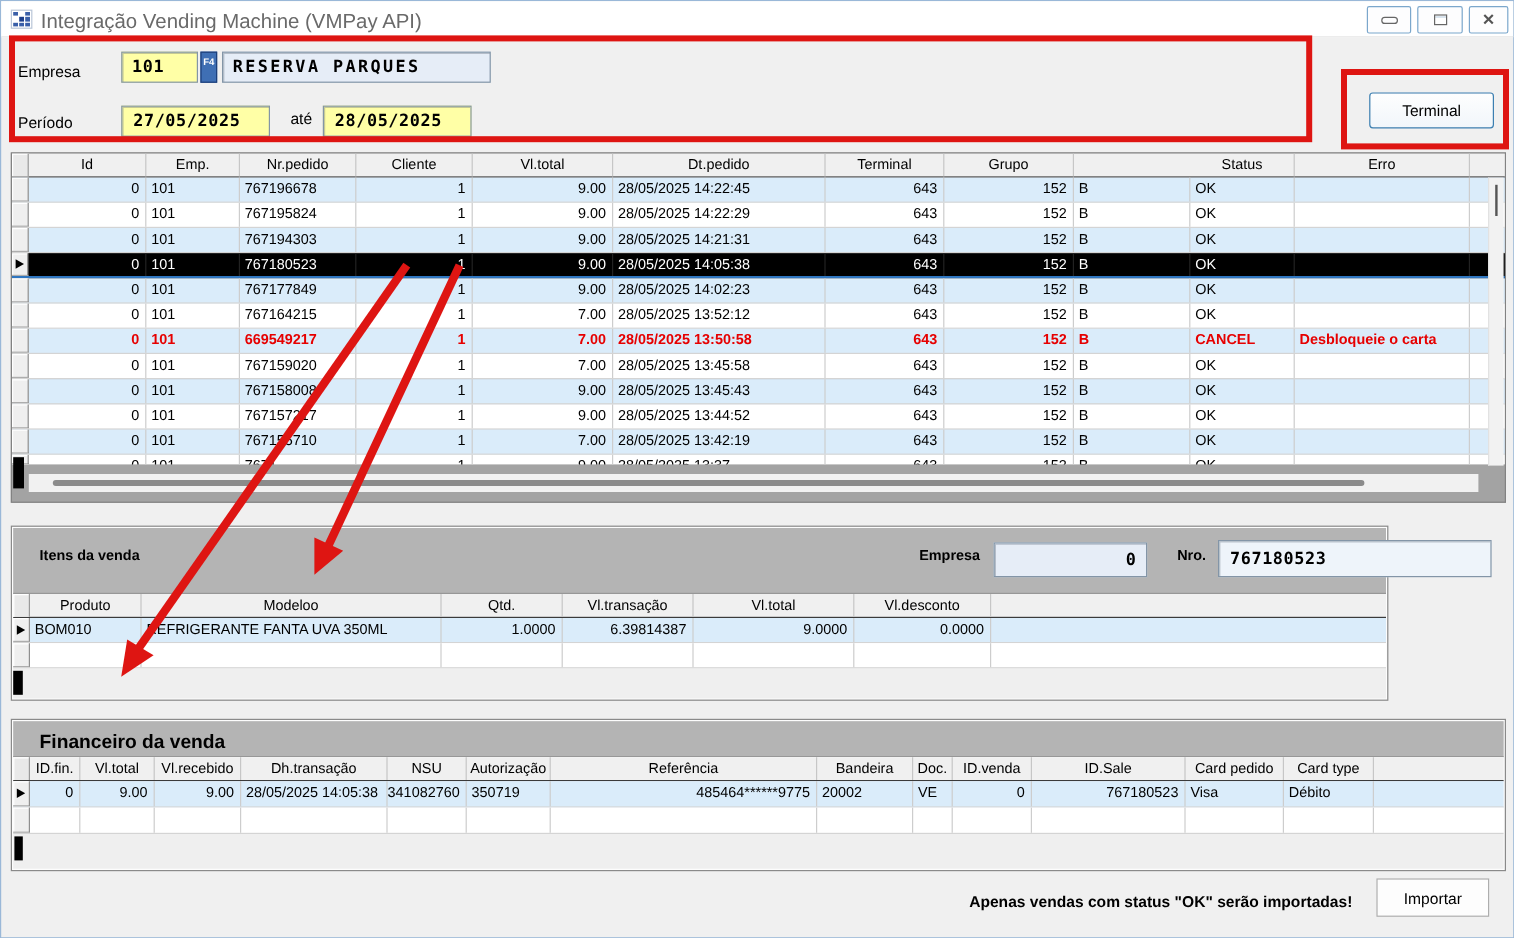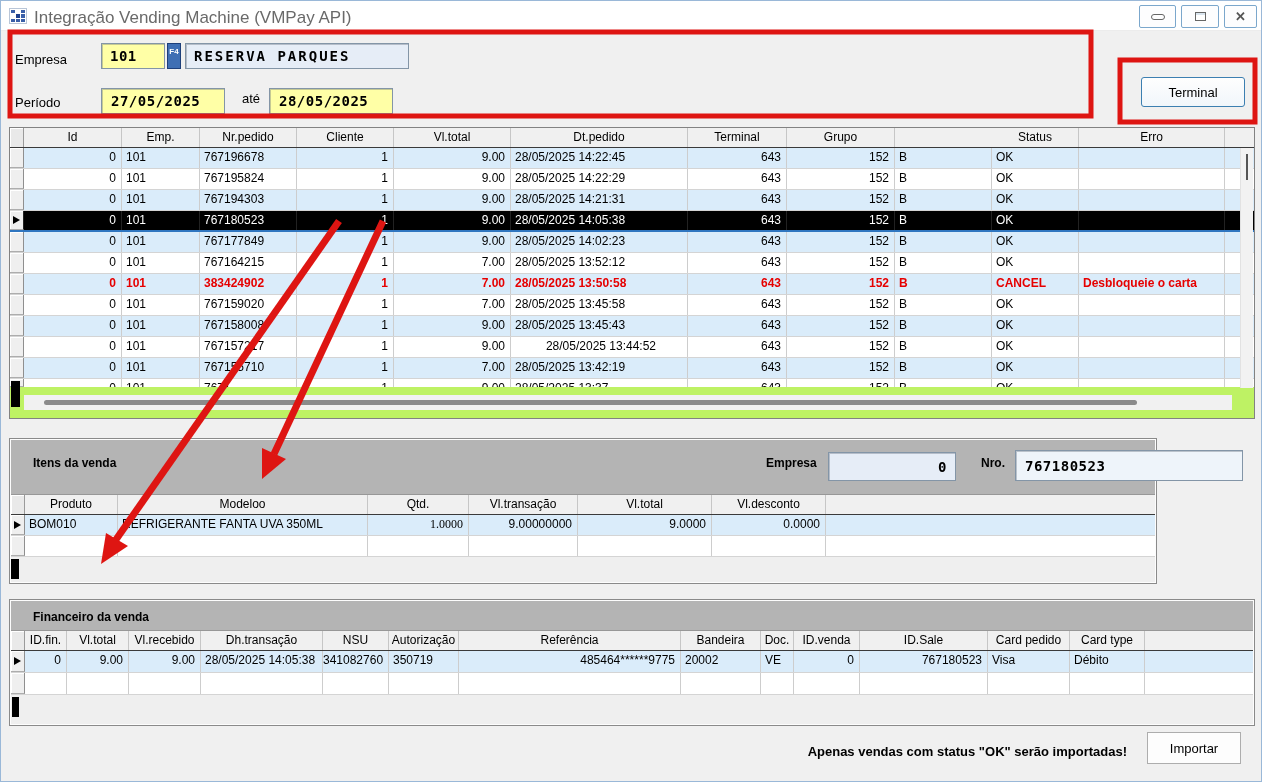--- a/index.html
+++ b/index.html
@@ -31,21 +31,21 @@
   .bluewhite{background:#e6edf7}
   .px{font-family:"DejaVu Sans Mono","Liberation Mono",monospace;font-weight:bold;font-size:14px;letter-spacing:.5px}
   .f4btn{position:absolute;left:166px;top:42px;width:14px;height:26px;background:#3f6fb4;border:1px solid #1d3f7a;
          color:#fff;font-size:8px;line-height:8px;font-weight:bold;text-align:center;word-break:break-all;padding-top:4px;cursor:pointer}
   .btn{position:absolute;display:flex;align-items:center;justify-content:center;font-size:13px;cursor:pointer}
   .btn-consultar{left:1140px;top:76px;width:104px;height:30px;background:linear-gradient(#fefefe,#f1f6fb);
                  border:1px solid #3c7fb1;border-radius:3px}
   .btn-importar{left:1146px;top:731px;width:94px;height:32px;background:#fdfdfd;border:1px solid #adadad}
 
   
-  .grid{position:absolute;background:#bef264;border:1px solid #828282}
+  .grid{position:absolute;background:#a3a3a3;border:1px solid #828282}
   .gh{display:flex;height:20px;background:#f0f0f0;border-bottom:1px solid #3a3a3a}
   .ghc{font-size:12px;text-align:center;line-height:19px;border-right:1px solid #c6c6c6;overflow:hidden;white-space:nowrap;flex:none}
   .ghc.ind{width:14px;background:#e9e9e9;border-right:1px solid #9a9a9a;box-shadow:inset 1px 1px 0 #fff}
   .gr{display:flex;height:21px;background:#fff;border-bottom:1px solid #d4d4d4}
   .rows22 .gr{height:22px}
   .gr.alt{background:#daecfa}
   .grc{font-size:12px;line-height:19px;border-right:1px solid #cdcdcd;overflow:hidden;white-space:nowrap;flex:none}
   .grc.ind{width:14px;background:#efefef;border-right:1px solid #8f8f8f;border-bottom:1px solid #adadad;
            box-shadow:inset 1px 1px 0 #fff;display:flex;align-items:center;justify-content:center}
   .fill{flex:1 1 auto !important;border-right:none !important}
@@ -59,21 +59,21 @@
   .vthumb{position:absolute;left:5px;top:6px;width:2px;height:26px;background:#555}
   .hscroll{position:absolute;left:14px;right:22px;bottom:8px;height:15px;background:#f1f1f1}
   .hthumb{position:absolute;left:20px;right:95px;top:5px;height:5px;border-radius:3px;background:#8b8b8b}
   .cursor-mark{position:absolute;background:#000}
 
   
   .panel{position:absolute;border:1px solid #8a8a8a;background:#efefef;box-shadow:inset 0 0 0 1px #fdfdfd}
   .band{height:100%;background:#b4b4b4;border-bottom:1px solid #979797;position:relative}
   .band-wrap{position:absolute;left:1px;right:1px;top:1px}
   .sec-title{position:absolute;left:22px;top:16px;font-weight:bold;font-size:12px}
-  .sec-title2{position:absolute;left:22px;top:9px;font-weight:bold;font-size:12px}
+  .sec-title2{position:absolute;left:22px;top:9px;font-weight:bold;font-size:16px}
   .subgrid{position:absolute;left:1px;right:1px;background:#fff}
 
   
   .footnote{position:absolute;top:743px;right:134px;font-weight:bold;font-size:13px;white-space:nowrap}
 
   
   .overlay{position:absolute;inset:0;pointer-events:none;z-index:60}
 </style>
 </head>
 <body>
@@ -236,21 +236,21 @@
         <div class="grc a-r" style="width: 108px;">152</div>
         <div class="grc a-l" style="width: 97px;">B</div>
         <div class="grc a-l" style="width: 87px;">OK</div>
         <div class="grc a-l" style="width: 146px;"></div>
         <div class="grc fill"></div>
       </div>
       <div class="gr alt cancel">
         <div class="grc ind"></div>
         <div class="grc a-r" style="width: 98px;">0</div>
         <div class="grc a-l" style="width: 78px;">101</div>
-        <div class="grc a-l" style="width: 97px;">383424902</div>
+        <div class="grc a-l" style="width: 97px;">669549217</div>
         <div class="grc a-r" style="width: 97px;">1</div>
         <div class="grc a-r" style="width: 117px;">7.00</div>
         <div class="grc a-l" style="width: 177px;">28/05/2025 13:50:58</div>
         <div class="grc a-r" style="width: 99px;">643</div>
         <div class="grc a-r" style="width: 108px;">152</div>
         <div class="grc a-l" style="width: 97px;">B</div>
         <div class="grc a-l" style="width: 87px;">CANCEL</div>
         <div class="grc a-l" style="width: 146px;">Desbloqueie o carta</div>
         <div class="grc fill"></div>
       </div>
@@ -284,21 +284,21 @@
         <div class="grc a-l" style="width: 146px;"></div>
         <div class="grc fill"></div>
       </div>
       <div class="gr">
         <div class="grc ind"></div>
         <div class="grc a-r" style="width: 98px;">0</div>
         <div class="grc a-l" style="width: 78px;">101</div>
         <div class="grc a-l" style="width: 97px;">767157217</div>
         <div class="grc a-r" style="width: 97px;">1</div>
         <div class="grc a-r" style="width: 117px;">9.00</div>
-        <div class="grc a-l" style="width: 177px; text-align: center;">28/05/2025 13:44:52</div>
+        <div class="grc a-l" style="width: 177px;">28/05/2025 13:44:52</div>
         <div class="grc a-r" style="width: 99px;">643</div>
         <div class="grc a-r" style="width: 108px;">152</div>
         <div class="grc a-l" style="width: 97px;">B</div>
         <div class="grc a-l" style="width: 87px;">OK</div>
         <div class="grc a-l" style="width: 146px;"></div>
         <div class="grc fill"></div>
       </div>
       <div class="gr alt">
         <div class="grc ind"></div>
         <div class="grc a-r" style="width: 98px;">0</div>
@@ -355,22 +355,22 @@
           <div class="ghc" style="width: 134px;">Vl.total</div>
           <div class="ghc" style="width: 114px;">Vl.desconto</div>
           <div class="ghc fill"></div>
         </div>
         <div class="gr alt">
           <div class="grc ind">
             <div class="tri"></div>
           </div>
           <div class="grc a-l" style="width: 93px;">BOM010</div>
           <div class="grc a-l" style="width: 250px;">REFRIGERANTE FANTA UVA 350ML</div>
-          <div class="grc a-r" style="width: 101px; font-family: Liberation Serif, serif;">1.0000</div>
-          <div class="grc a-r" style="width: 109px;">9.00000000</div>
+          <div class="grc a-r" style="width: 101px;">1.0000</div>
+          <div class="grc a-r" style="width: 109px;">6.39814387</div>
           <div class="grc a-r" style="width: 134px;">9.0000</div>
           <div class="grc a-r" style="width: 114px;">0.0000</div>
           <div class="grc fill"></div>
         </div>
         <div class="gr">
           <div class="grc ind"></div>
           <div class="grc a-l" style="width: 93px;"></div>
           <div class="grc a-l" style="width: 250px;"></div>
           <div class="grc a-r" style="width: 101px;"></div>
           <div class="grc a-r" style="width: 109px;"></div>

